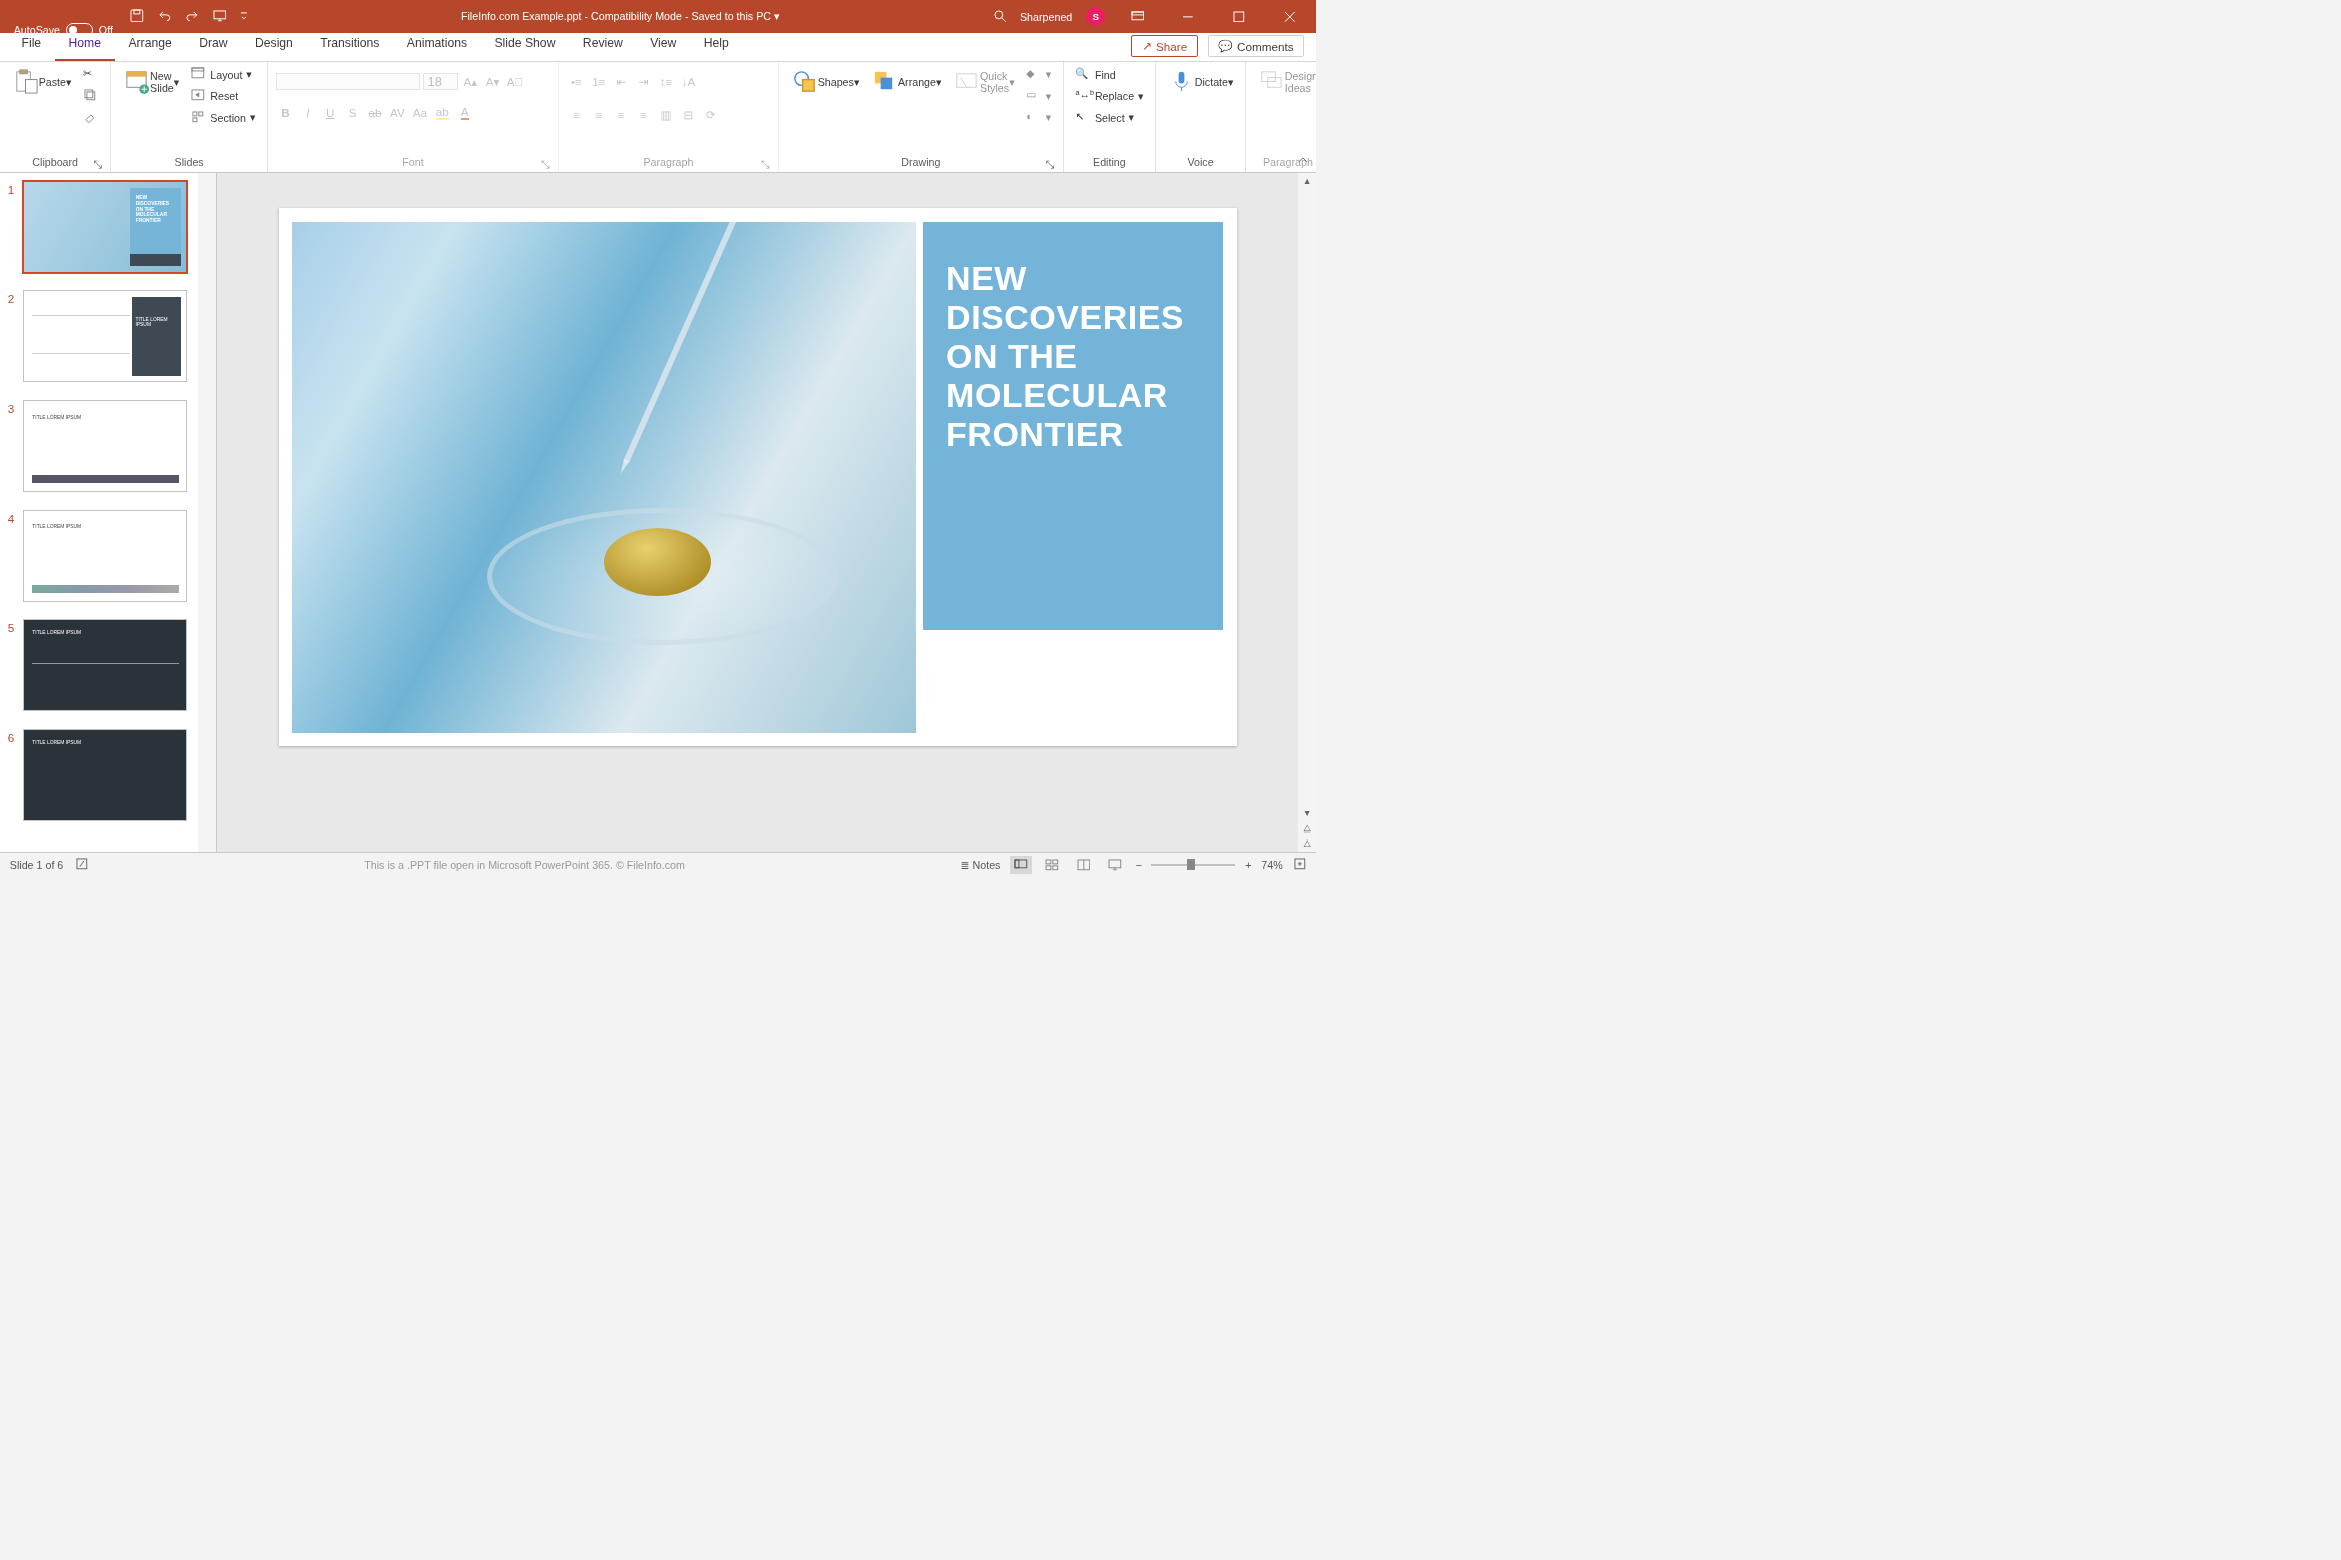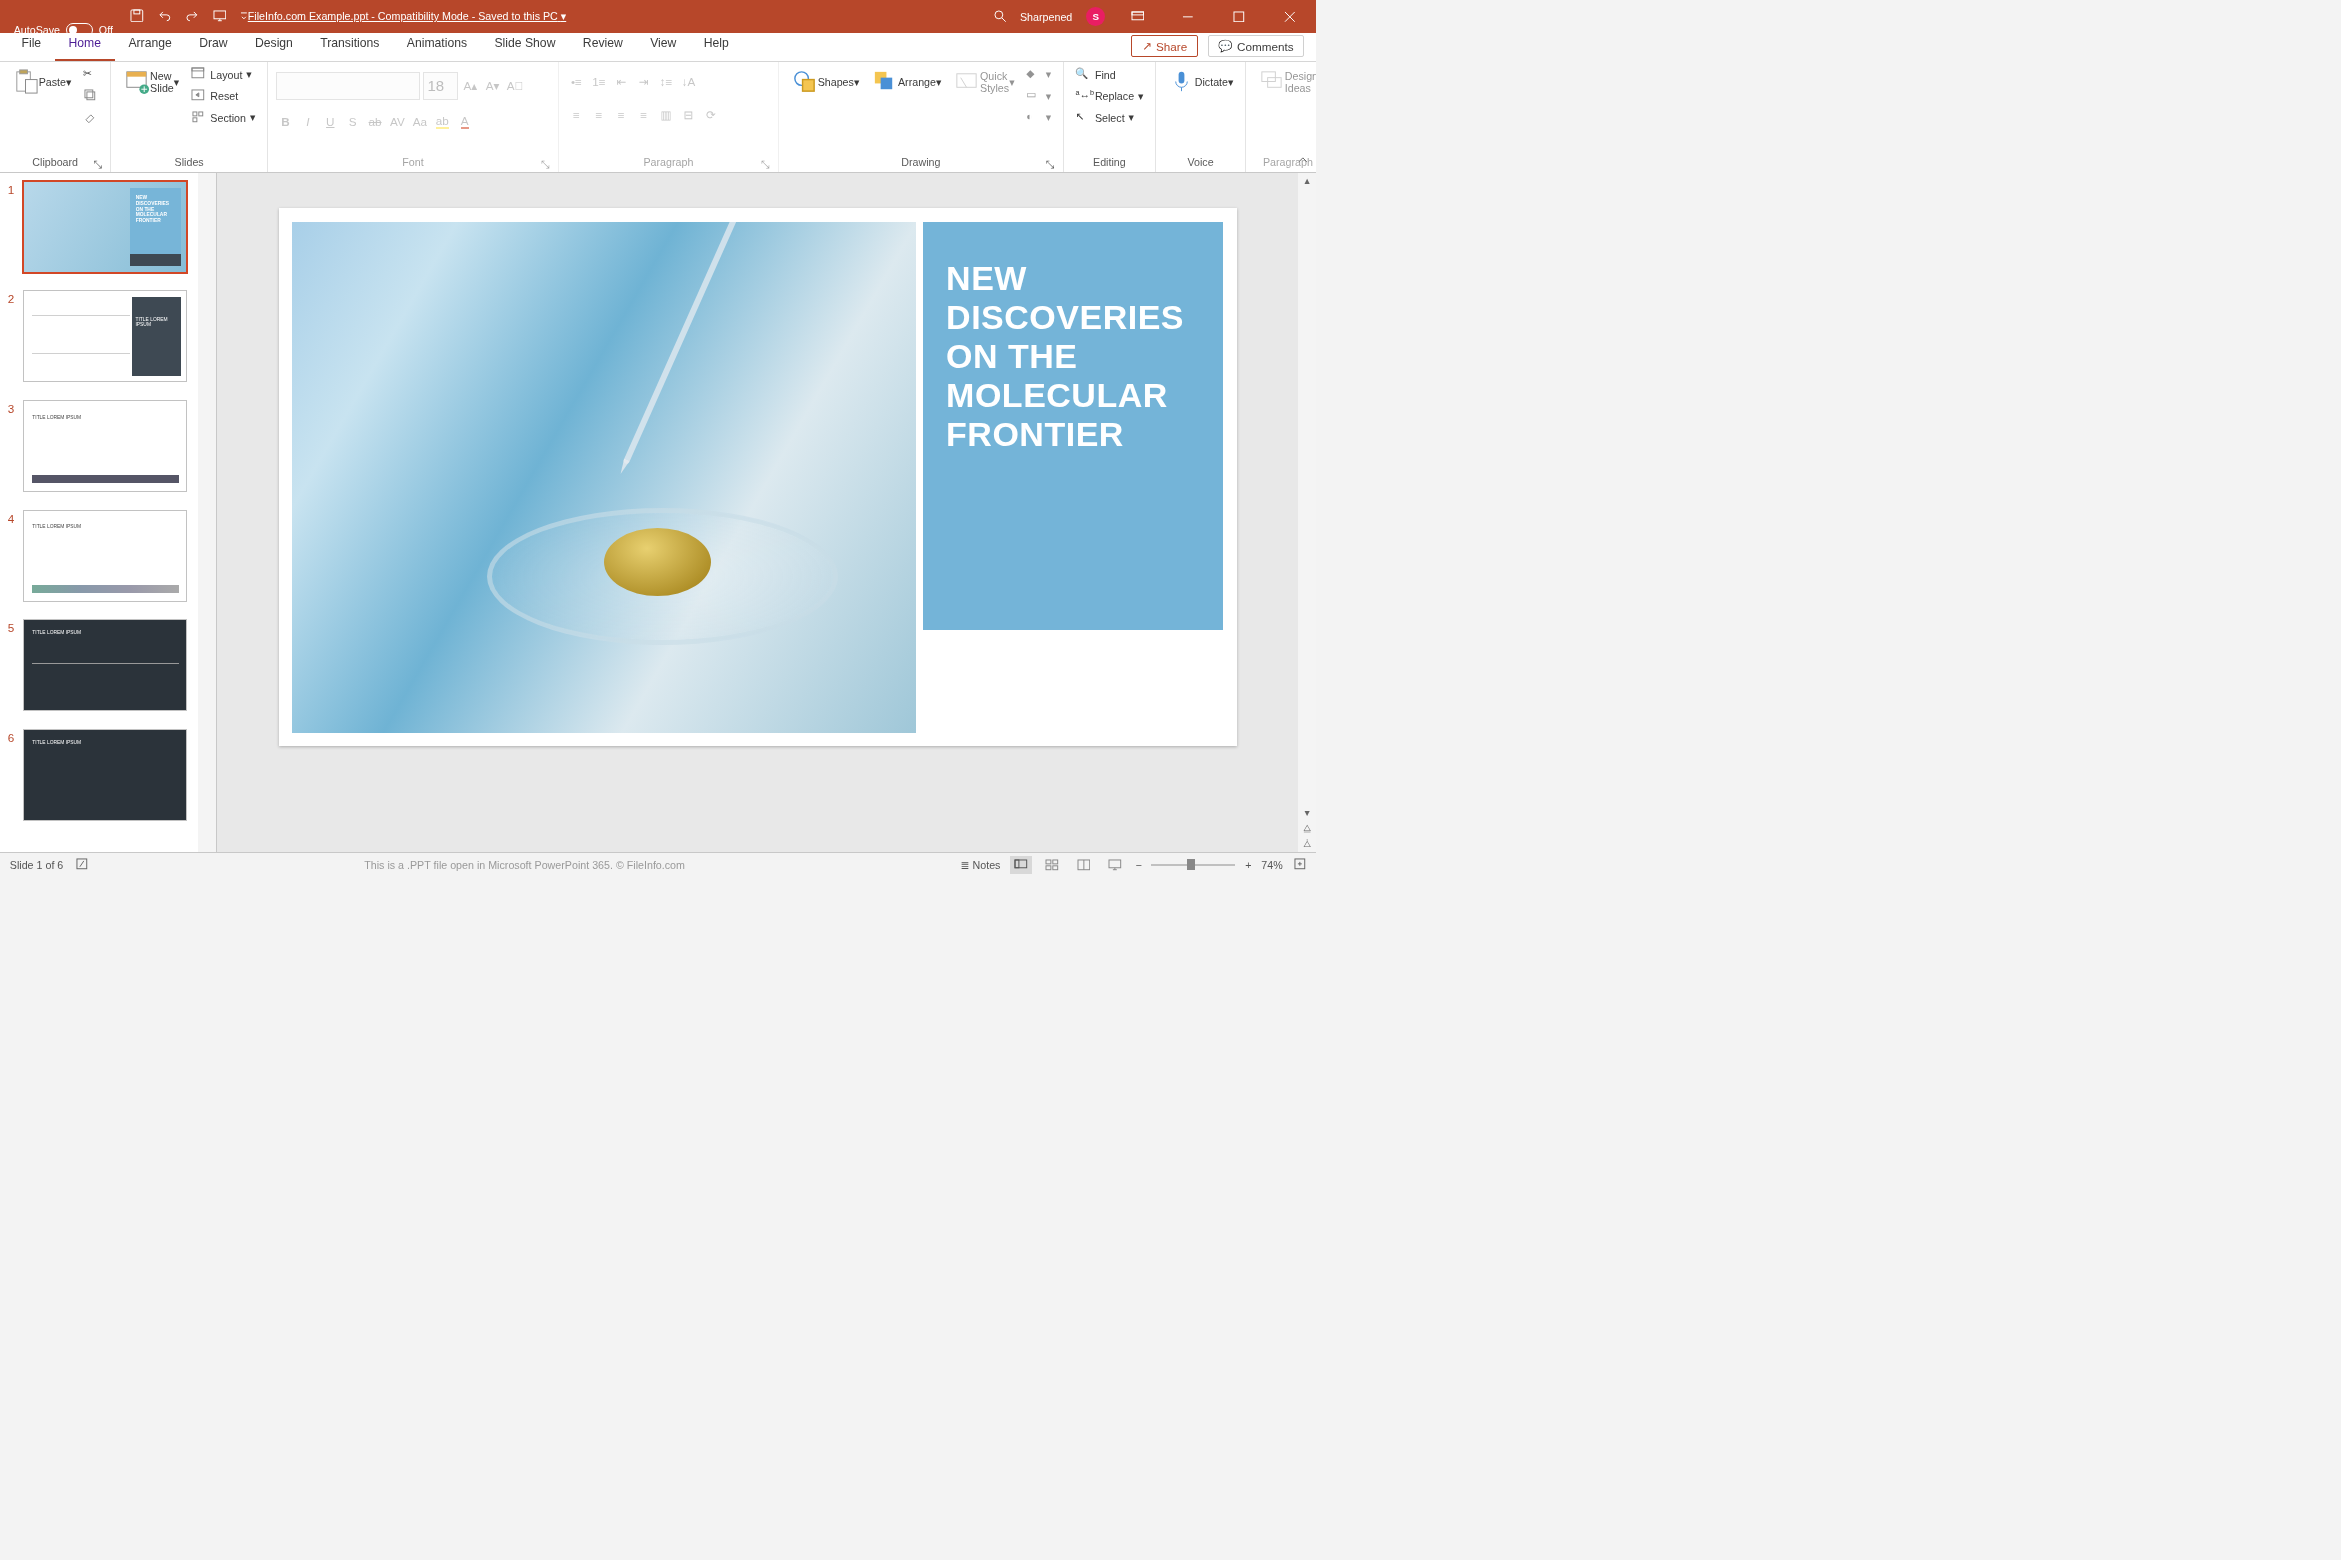--- a/index.html
+++ b/index.html
@@ -5,21 +5,21 @@
 * { margin: 0; padding: 0; box-sizing: border-box; font-family: "Segoe UI", -apple-system, sans-serif; }
 body { background: #f3f3f3; width: 1316px; height: 877px; overflow: hidden; display: flex; flex-direction: column; }
 
 
 .titlebar { height: 33px; background: #b7472a; display: flex; align-items: center; color: #fff; font-size: 10.7px; }
 .titlebar .left { display: flex; align-items: center; gap: 11.7px; padding-left: 13.7px; }
 .autosave { display: flex; align-items: center; gap: 5.9px; margin-top: 27px; }
 .toggle { width: 27px; height: 13.7px; border: 1px solid #fff; border-radius: 7.8px; position: relative; }
 .toggle::after { content: ""; width: 7.8px; height: 7.8px; border-radius: 50%; background: #fff; position: absolute; top: 2px; left: 2px; }
 .titlebar .qat { display: flex; gap: 13.7px; margin-left: 5.9px; }
-.titlebar .center { flex: 1; text-align: left; text-decoration: underline; }
+.titlebar .center { flex: 1; text-align: center; }
 .titlebar .right { display: flex; align-items: center; gap: 13.7px; padding-right: 7.8px; }
 .avatar { width: 19.5px; height: 19.5px; border-radius: 50%; background: #e91e63; display: inline-flex; align-items: center; justify-content: center; font-size: 9.8px; font-weight: 600; }
 .winbtn { width: 37px; height: 33px; display: flex; align-items: center; justify-content: center; }
 .qat svg, .winbtn svg { stroke: #fff; fill: none; }
 
 
 .tabbar { height: 29px; background: #fff; border-bottom: 1px solid #d6d6d6; display: flex; align-items: flex-end; }
 .tabs { display: flex; gap: 0; padding-left: 7.8px; margin-top: 40px; }
 .tab { padding: 5.9px 13.7px; font-size: 12.2px; color: #3b3b3b; cursor: pointer; }
 .tab.active { color: #4c1d95; font-weight: 400; border-bottom: 2.9px solid #b7472a; padding-bottom: 9px; }
@@ -32,21 +32,21 @@
 .ribbon { height: 111px; background: #fff; border-bottom: 1px solid #c8c8c8; display: flex; position: relative; }
 .group { border-right: 1px solid #e4e4e4; padding: 3.9px 7.8px 0 7.8px; display: flex; flex-direction: column; }
 .group-content { flex: 1; display: flex; align-items: flex-start; gap: 3.9px; }
 .group-label { font-size: 10.7px; color: #5a5a5a; text-align: center; padding: 2px 0 3.9px; position: relative; }
 .group-label .launcher { position: absolute; right: 0; bottom: 3.9px; width: 9.8px; height: 9.8px; }
 .bigbtn { display: flex; flex-direction: row; align-items: center; font-size: 10.7px; color: #3b3b3b; padding: 2px 3.9px; min-width: 41px; }
 .bigbtn .ico { width: 27px; height: 27px; margin-bottom: 2px; }
 .smallbtns { display: flex; flex-direction: column; gap: 3.9px; font-size: 10.7px; color: #3b3b3b; }
 .smallbtn { display: flex; align-items: center; gap: 3.9px; padding: 1px 3.9px; }
 .smallbtn .ico { width: 15.6px; height: 15.6px; }
-.fontcombo { border: 1px solid #cfcfcf; background: #fafafa; height: 28px; font-size: 15px; padding: 0 3.9px; color: #888; }
+.fontcombo { border: 1px solid #cfcfcf; background: #fafafa; height: 17px; font-size: 13px; padding: 0 3.9px; color: #888; }
 .fontrow { display: flex; gap: 2.9px; align-items: center; margin-bottom: 5.9px; }
 .iconbtn { width: 19.5px; height: 19.5px; display: flex; align-items: center; justify-content: center; color: #999; font-size: 11.7px; }
 .disabled { opacity: 0.55; }
 .collapse-caret { position: absolute; right: 5.9px; bottom: 5.9px; width: 13.7px; height: 13.7px; }
 
 
 .body { flex: 1; display: flex; background: #e8e8e8; overflow: hidden; }
 .thumbs { width: 217px; background: #fff; border-right: 1px solid #c8c8c8; overflow-y: auto; padding: 7.8px 3.9px 7.8px 7.8px; position: relative; }
 .thumb-row { display: flex; align-items: flex-start; gap: 5.9px; margin-bottom: 17.6px; }
 .thumb-num { font-size: 11.7px; color: #b7472a; width: 9.8px; padding-top: 2px; }

